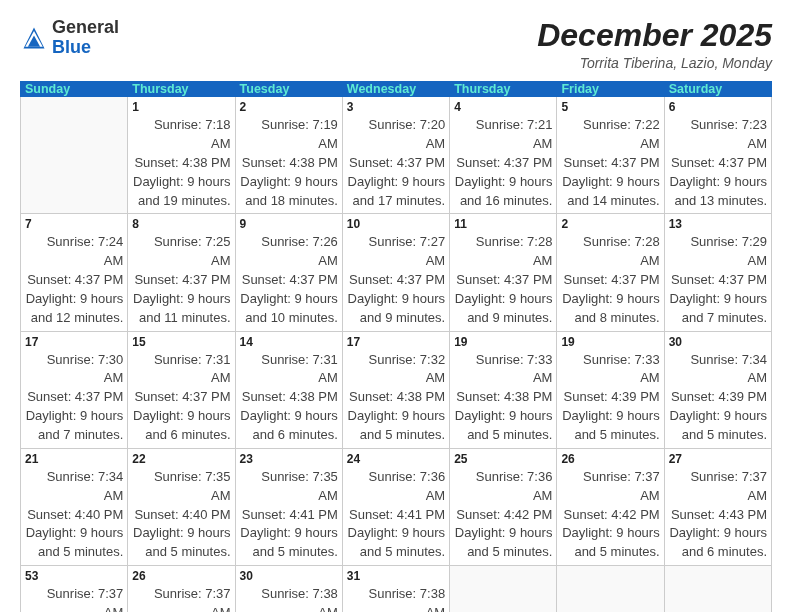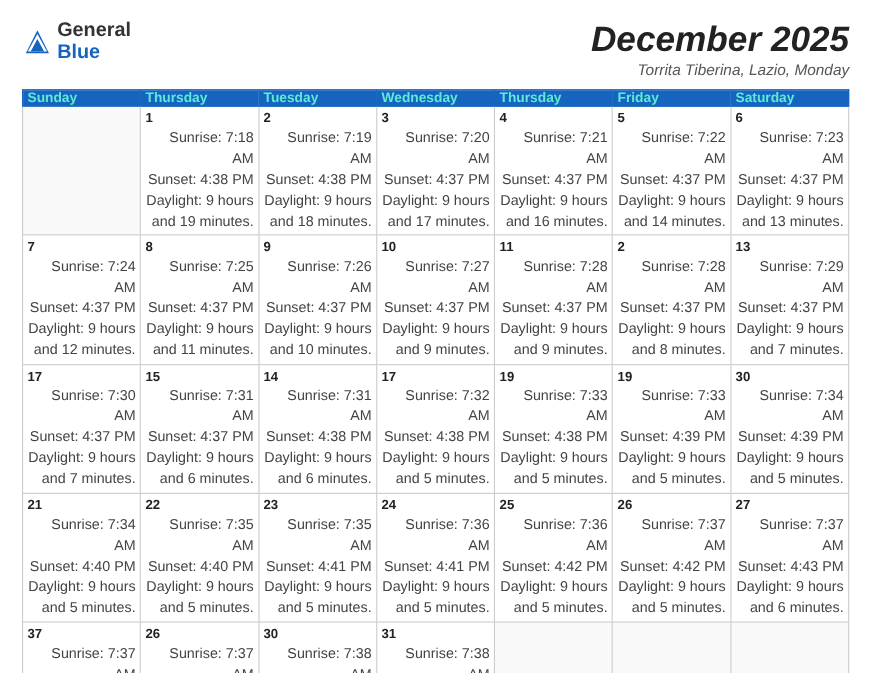--- a/index.html
+++ b/index.html
@@ -245,21 +245,21 @@
             <span class="day-number">26</span>
             <div class="day-info">Sunrise: 7:37 AM<br>Sunset: 4:42 PM<br>Daylight: 9 hours and 5 minutes.</div>
           </td>
           <td>
             <span class="day-number">27</span>
             <div class="day-info">Sunrise: 7:37 AM<br>Sunset: 4:43 PM<br>Daylight: 9 hours and 6 minutes.</div>
           </td>
         </tr>
         <tr>
           <td>
-            <span class="day-number">37</span>
+            <span class="day-number">53</span>
             <div class="day-info">Sunrise: 7:37 AM<br>Sunset: 4:44 PM<br>Daylight: 9 hours and 6 minutes.</div>
           </td>
           <td>
             <span class="day-number">26</span>
             <div class="day-info">Sunrise: 7:37 AM<br>Sunset: 4:44 PM<br>Daylight: 9 hours and 7 minutes.</div>
           </td>
           <td>
             <span class="day-number">30</span>
             <div class="day-info">Sunrise: 7:38 AM<br>Sunset: 4:45 PM<br>Daylight: 9 hours and 7 minutes.</div>
           </td>

